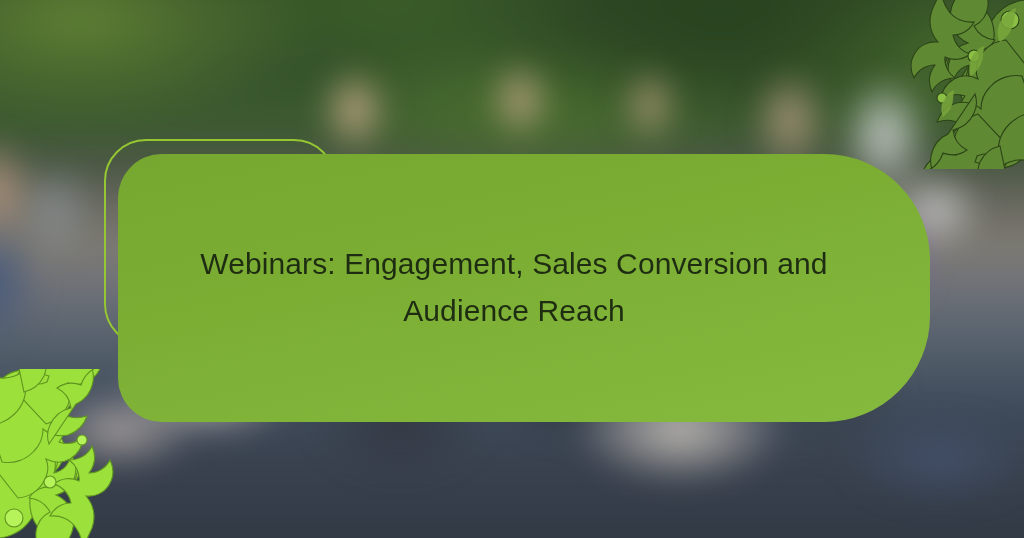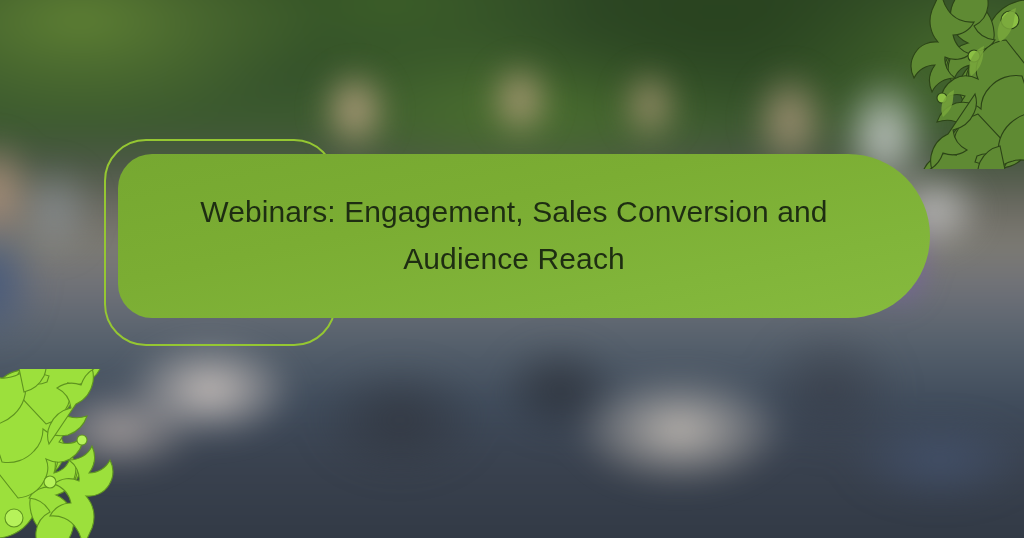--- a/index.html
+++ b/index.html
@@ -92,21 +92,21 @@
     border-radius: 42px;
     box-sizing: border-box;
   }
 
   
   .title-card {
     position: absolute;
     left: 118px;
     top: 154px;
     width: 812px;
-    height: 164px;
+    height: 268px;
     background: linear-gradient(168deg, #76a831 0%, #7bad33 38%, #81b53a 74%, #86ba3e 100%);
     border-radius: 44px 106px 106px 44px;
     display: flex;
     align-items: center;
     justify-content: center;
     box-sizing: border-box;
     padding: 0 96px 0 76px;
   }
   .card-title {
     margin: 0;

